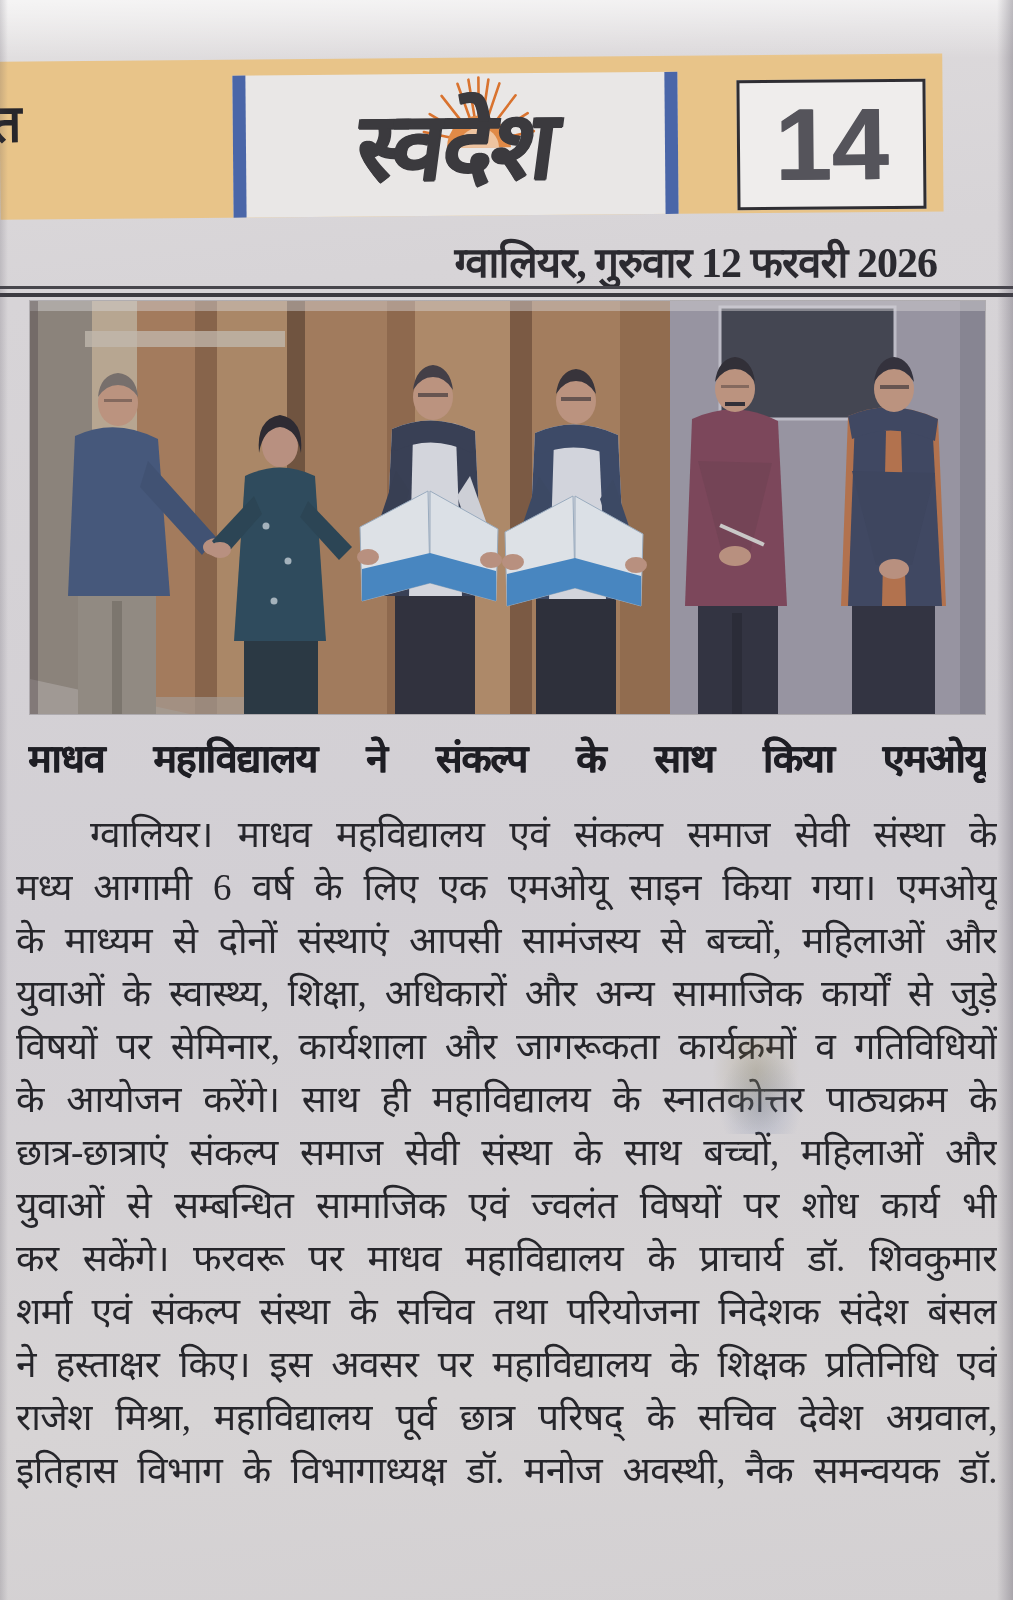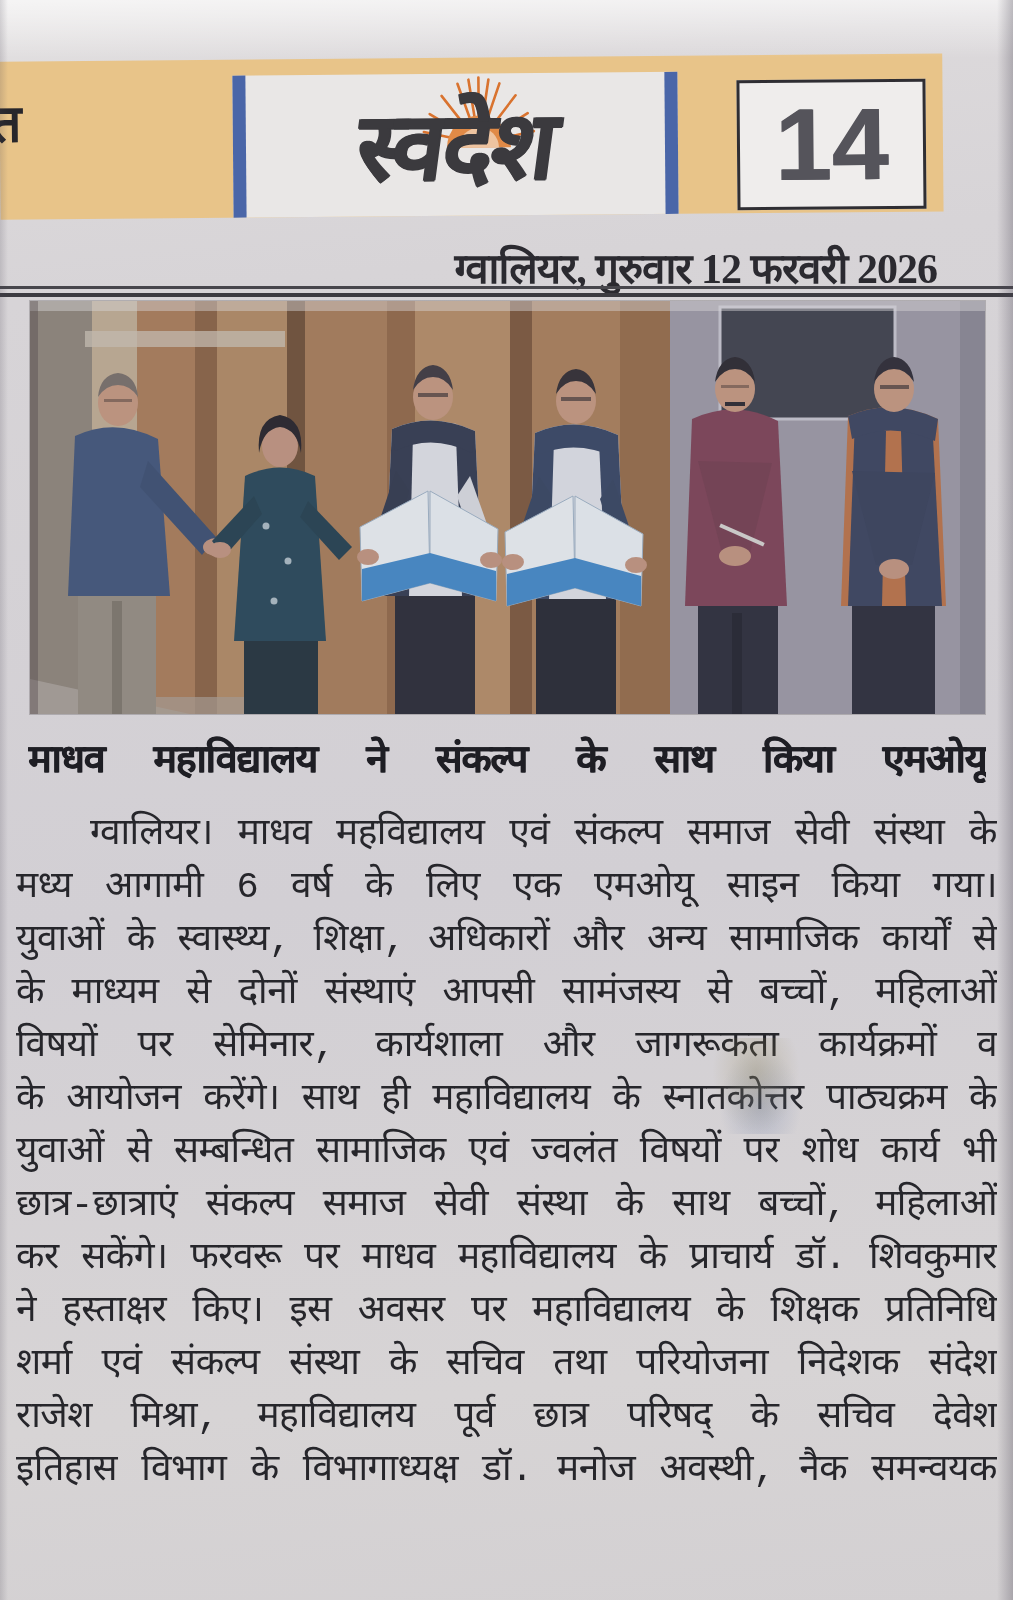--- a/index.html
+++ b/index.html
@@ -26,40 +26,40 @@
     position:absolute;left:0;top:8px;width:100%;text-align:center;
     font-size:95px;line-height:130px;font-weight:bold;color:#3b3a3e;
     transform:skewX(-8deg);
     text-shadow:2px 0 0 #3b3a3e,1px 1px 0 #3b3a3e;
     letter-spacing:-2px;
   }
   .pagenum-box{position:absolute;left:737px;top:85px;width:183px;height:124px;background:#efedec;
     border:3px solid #2f2e33;display:flex;align-items:center;justify-content:center;}
   .pagenum{font-family:"Liberation Sans","DejaVu Sans",sans-serif;font-size:102px;font-weight:bold;color:#55545b;
     text-shadow:1px 0 0 #55545b;}
-  .dateline{position:absolute;right:76px;top:238px;font-size:42px;font-weight:bold;color:#2b2a30;letter-spacing:-1px;}
+  .dateline{position:absolute;right:76px;top:232px;font-size:42px;font-weight:bold;color:#2b2a30;letter-spacing:-1px;}
   .double-rule{position:absolute;left:0;top:286px;width:100%;height:4px;
     border-top:3px solid #47464c;border-bottom:4px solid #3c3b41;}
 
   
   .photo{position:absolute;left:30px;top:301px;width:955px;height:413px;box-shadow:0 0 0 1px rgba(60,55,60,.25);}
   .photo svg{display:block;}
 
   
   .headline{
     position:absolute;left:28px;top:716px;width:958px;height:88px;overflow:hidden;
     font-size:39px;line-height:86px;font-weight:bold;color:#1e1e24;margin:0;
     text-align:justify;text-align-last:justify;letter-spacing:-1px;
     text-shadow:0.8px 0 0 #1e1e24;
   }
   .body-block{position:absolute;left:16px;top:808px;width:981px;}
   .bodyline{
     height:53px;overflow:hidden;
     font-size:37px;line-height:53px;color:#26262b;
-    text-align:justify;text-align-last:justify;letter-spacing:-0.5px;font-family:Liberation Mono, monospace;
+    text-align:justify;text-align-last:justify;letter-spacing:-0.5px;
   }
   .bodyline.first{text-indent:74px;}
   .bodyline.last{text-align-last:left;}
 
   .stain{position:absolute;left:712px;top:1038px;width:88px;height:96px;pointer-events:none;
     background:radial-gradient(ellipse at 50% 35%,rgba(145,132,82,.30),rgba(145,132,82,0) 70%),
                radial-gradient(ellipse at 55% 70%,rgba(85,105,155,.28),rgba(85,105,155,0) 60%);}
 </style>
 </head>
 <body>
@@ -222,29 +222,29 @@
       <rect x="0" y="0" width="955" height="10" fill="#d8d5d8" opacity="0.45"></rect>
       <rect x="0" y="0" width="8" height="413" fill="#4a4046" opacity="0.35"></rect>
     </svg>
   </div>
 
   <h1 class="headline">माधव महाविद्यालय ने संकल्प के साथ किया एमओयू</h1>
 
   <div class="body-block">
     <div class="bodyline first">ग्वालियर। माधव महविद्यालय एवं संकल्प समाज सेवी संस्था के</div>
     <div class="bodyline">मध्य आगामी 6 वर्ष के लिए एक एमओयू साइन किया गया। एमओयू</div>
+    <div class="bodyline">के माध्यम से दोनों संस्थाएं आपसी सामंजस्य से बच्चों, महिलाओं और</div>
     <div class="bodyline">युवाओं के स्वास्थ्य, शिक्षा, अधिकारों और अन्य सामाजिक कार्यों से जुड़े</div>
-    <div class="bodyline">के माध्यम से दोनों संस्थाएं आपसी सामंजस्य से बच्चों, महिलाओं और</div>
     <div class="bodyline">विषयों पर सेमिनार, कार्यशाला और जागरूकता कार्यक्रमों व गतिविधियों</div>
     <div class="bodyline">के आयोजन करेंगे। साथ ही महाविद्यालय के स्नातकोत्तर पाठ्यक्रम के</div>
+    <div class="bodyline">छात्र-छात्राएं संकल्प समाज सेवी संस्था के साथ बच्चों, महिलाओं और</div>
     <div class="bodyline">युवाओं से सम्बन्धित सामाजिक एवं ज्वलंत विषयों पर शोध कार्य भी</div>
-    <div class="bodyline">छात्र-छात्राएं संकल्प समाज सेवी संस्था के साथ बच्चों, महिलाओं और</div>
     <div class="bodyline">कर सकेंगे। फरवरू पर माधव महाविद्यालय के प्राचार्य डॉ. शिवकुमार</div>
+    <div class="bodyline">शर्मा एवं संकल्प संस्था के सचिव तथा परियोजना निदेशक संदेश बंसल</div>
     <div class="bodyline">ने हस्ताक्षर किए। इस अवसर पर महाविद्यालय के शिक्षक प्रतिनिधि एवं</div>
-    <div class="bodyline">शर्मा एवं संकल्प संस्था के सचिव तथा परियोजना निदेशक संदेश बंसल</div>
     <div class="bodyline">राजेश मिश्रा, महाविद्यालय पूर्व छात्र परिषद् के सचिव देवेश अग्रवाल,</div>
     <div class="bodyline">इतिहास विभाग के विभागाध्यक्ष डॉ. मनोज अवस्थी, नैक समन्वयक डॉ.</div>
   </div>
 
   <div class="stain"></div>
   <div class="top-light"></div>
   <div class="edge-shadow-right"></div>
   <div class="edge-shadow-left"></div>
 </div>
 

